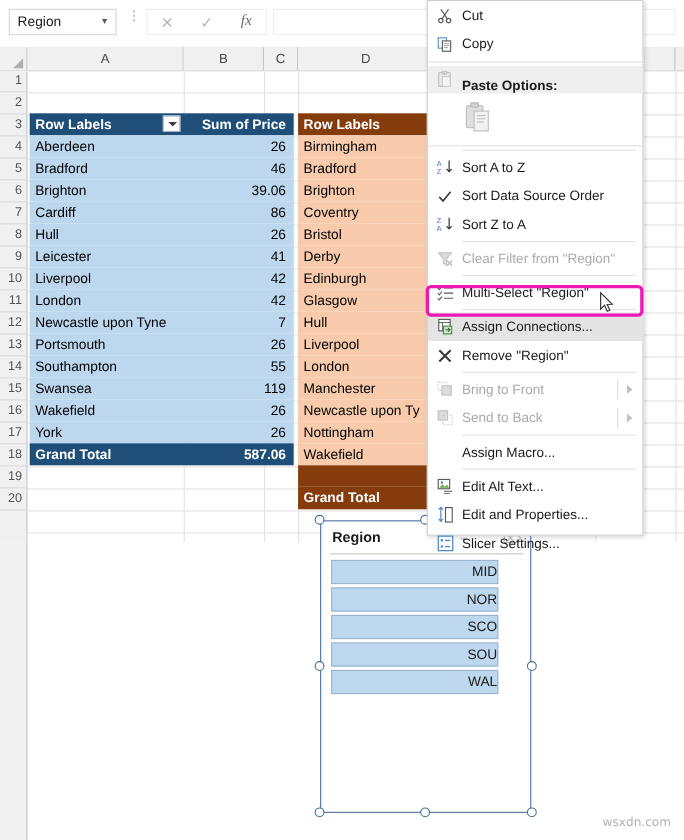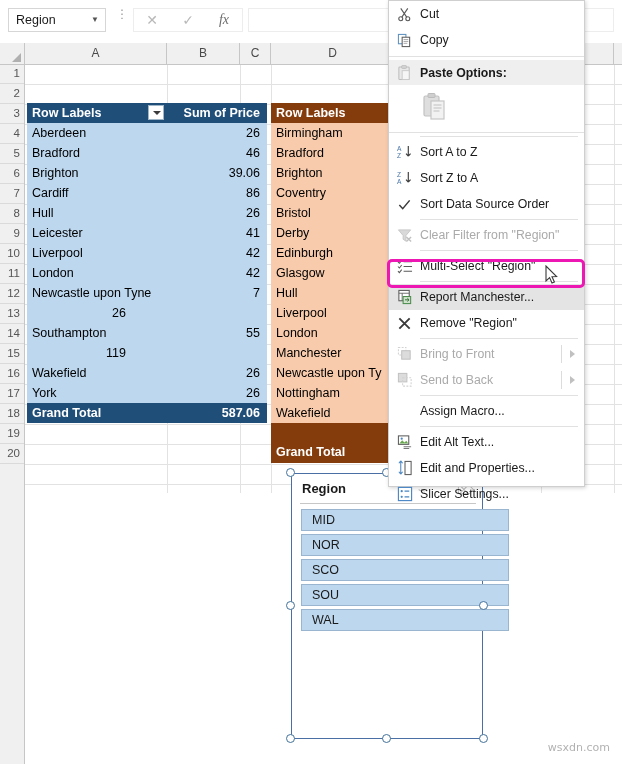--- a/index.html
+++ b/index.html
@@ -182,21 +182,21 @@
   .slicer-hdr-icons {
     position: absolute; right: 8px; top: 8px;
     width: 56px; height: 16px;
     display: flex; justify-content: space-between; align-items: center;
     color: #b9b9b9; font-size: 12px;
   }
   .slicer-rule {
     position: absolute; left: 8px; top: 29px;
     width: 176px; height: 1px; background: #c7c7c7;
   }
-  .slicer-items { position: absolute; left: 9px; top: 35px; width: 208px; }
+  .slicer-items { position: absolute; left: 9px; top: 35px; width: 152px; text-align: right; }
   .slicer-item {
     height: 22px; margin-bottom: 3px;
     background: #BDD7EE;
     border: 1px solid #9ab5d0;
     box-sizing: border-box;
     line-height: 20px; padding-left: 10px;
     font-size: 12.5px; color: #1a1a1a;
   }
   .sel-handle {
     position: absolute; width: 9px; height: 9px;
@@ -220,21 +220,21 @@
     box-sizing: border-box;
   }
   .ctx-item .ci-icon {
     width: 31px; min-width: 31px; height: 26px;
     display: flex; align-items: center; justify-content: center;
     color: #5a5a5a;
   }
   .ctx-item .ci-label { flex: 1; white-space: nowrap; }
   .ctx-item.disabled .ci-label { color: #aaaaaa; }
   .ctx-item.disabled .ci-icon { color: #c6c6c6; }
-  .ctx-item.section-head { background: #efefef; font-weight: bold; height: 25px; }
+  .ctx-item.section-head { background: #efefef; font-weight: bold; height: 25px; align-items: flex-end; }
   .ctx-sep { height: 1px; background: #e1e1e1; margin: 2px 6px 2px 31px; }
   .ctx-sep-full { height: 1px; background: #e1e1e1; margin: 3px 0 3px 0; }
   .ctx-paste-row { height: 44px; display: flex; align-items: center; padding-left: 31px; }
   .paste-tile {
     width: 30px; height: 30px;
     display: flex; align-items: center; justify-content: center;
   }
   .submenu-arrow {
     position: absolute; right: 9px; top: 9px;
     width: 0; height: 0;
@@ -400,27 +400,29 @@
       </div>
       <div class="pa-row pa-body">
         <div class="pa-c1">London</div>
         <div class="pa-c2">42</div>
       </div>
       <div class="pa-row pa-body">
         <div class="pa-c1">Newcastle upon Tyne</div>
         <div class="pa-c2">7</div>
       </div>
       <div class="pa-row pa-body">
+        <div class="pa-c1">Portsmouth</div>
         <div class="pa-c2">26</div>
       </div>
       <div class="pa-row pa-body">
         <div class="pa-c1">Southampton</div>
         <div class="pa-c2">55</div>
       </div>
       <div class="pa-row pa-body">
+        <div class="pa-c1">Swansea</div>
         <div class="pa-c2">119</div>
       </div>
       <div class="pa-row pa-body">
         <div class="pa-c1">Wakefield</div>
         <div class="pa-c2">26</div>
       </div>
       <div class="pa-row pa-body">
         <div class="pa-c1">York</div>
         <div class="pa-c2">26</div>
       </div>
@@ -531,35 +533,35 @@
         <svg width="16" height="16" viewBox="0 0 17 17">
           <text x="0" y="7" font-size="7" fill="#4876a8" font-family="Liberation Sans">A</text>
           <text x="0" y="15" font-size="7" fill="#4876a8" font-family="Liberation Sans">Z</text>
           <path d="M12 2v11M12 13l-2.4-2.8M12 13l2.4-2.8" stroke="#3a3a3a" stroke-width="1.2" fill="none"></path>
         </svg>
       </div>
       <div class="ci-label">Sort A to Z</div>
     </div>
     <div class="ctx-item">
       <div class="ci-icon">
+        <svg width="15" height="15" viewBox="0 0 16 16">
+          <path d="M2.5 8.5l3.6 4L13.5 3.6" fill="none" stroke="#3a3a3a" stroke-width="1.6"></path>
+        </svg>
+      </div>
+      <div class="ci-label">Sort Data Source Order</div>
+    </div>
+    <div class="ctx-item">
+      <div class="ci-icon">
         <svg width="16" height="16" viewBox="0 0 17 17">
           <text x="0" y="7" font-size="7" fill="#4876a8" font-family="Liberation Sans">Z</text>
           <text x="0" y="15" font-size="7" fill="#4876a8" font-family="Liberation Sans">A</text>
           <path d="M12 2v11M12 13l-2.4-2.8M12 13l2.4-2.8" stroke="#3a3a3a" stroke-width="1.2" fill="none"></path>
         </svg>
       </div>
       <div class="ci-label">Sort Z to A</div>
-    </div>
-    <div class="ctx-item">
-      <div class="ci-icon">
-        <svg width="15" height="15" viewBox="0 0 16 16">
-          <path d="M2.5 8.5l3.6 4L13.5 3.6" fill="none" stroke="#3a3a3a" stroke-width="1.6"></path>
-        </svg>
-      </div>
-      <div class="ci-label">Sort Data Source Order</div>
     </div>
     <div class="ctx-sep"></div>
     <div class="ctx-item disabled">
       <div class="ci-icon">
         <svg width="16" height="15" viewBox="0 0 17 16">
           <path d="M1.5 2h13l-5 6v6l-3-2V8z" fill="#d9d9d9" stroke="#c6c6c6" stroke-width="1"></path>
           <path d="M10 9.5l5 5M15 9.5l-5 5" stroke="#c0c0c0" stroke-width="1.5"></path>
         </svg>
       </div>
       <div class="ci-label">Clear Filter from "Region"</div>
@@ -577,21 +579,21 @@
     <div class="ctx-sep"></div>
     <div class="ctx-item highlighted">
       <div class="ci-icon">
         <svg width="16" height="16" viewBox="0 0 17 17">
           <rect x="2" y="1.5" width="11" height="11" fill="#fff" stroke="#5a5a5a" stroke-width="1.1"></rect>
           <path d="M2 4.5h11M5.5 4.5v8" stroke="#5a5a5a" stroke-width="0.9"></path>
           <rect x="6.5" y="8" width="8" height="7.5" fill="#cfe3cc" stroke="#4c8c4c" stroke-width="1.1"></rect>
           <path d="M8.5 11.5h4M11 9.8l1.8 1.7-1.8 1.7" fill="none" stroke="#2f6b2f" stroke-width="1"></path>
         </svg>
       </div>
-      <div class="ci-label">Report Manchester...</div>
+      <div class="ci-label">Assign Connections...</div>
     </div>
     <div class="ctx-item">
       <div class="ci-icon">
         <svg width="15" height="15" viewBox="0 0 16 16">
           <path d="M2.5 2.5l11 11M13.5 2.5l-11 11" stroke="#3a3a3a" stroke-width="2"></path>
         </svg>
       </div>
       <div class="ci-label">Remove "Region"</div>
     </div>
     <div class="ctx-sep"></div>

